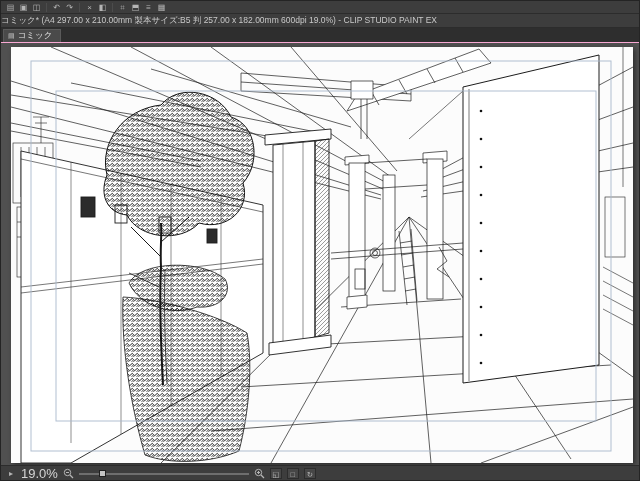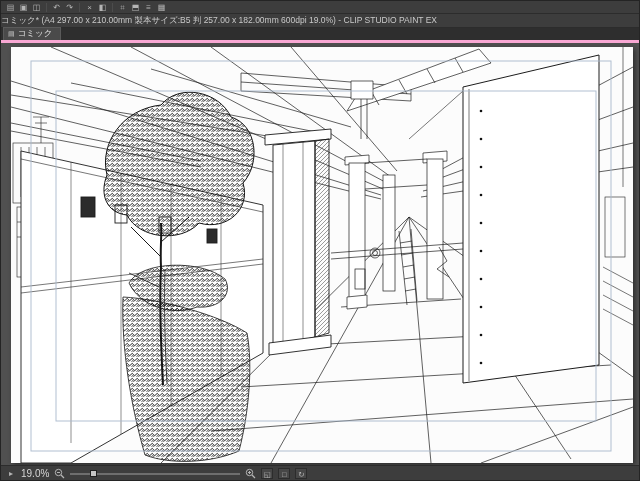--- a/index.html
+++ b/index.html
@@ -18,40 +18,40 @@
              border-right:1px solid #4c4c4c; }
 
   
   .title-bar { position:absolute; top:13px; left:0; right:0; height:14px;
                background:#3d3d3d; border-bottom:1px solid #2c2c2c;
                display:flex; align-items:center; justify-content:flex-start; }
   .title-text { font-size:8.5px; color:#c9c9c9; white-space:nowrap; }
 
   
   .tab-bar { position:absolute; top:27px; left:0; right:0; height:15px;
-             background:#2e2e2e; border-bottom:3px solid #f9a8d4;
+             background:#2e2e2e; border-bottom:1px solid #f9a8d4;
              display:flex; align-items:flex-end; }
   .tab { height:13px; background:#4a4a4a; border:1px solid #5a5a5a; border-bottom:none;
          margin-left:2px; padding:0 8px 0 4px; display:flex; align-items:center; gap:3px; }
   .tab-icon { font-size:7px; color:#bbb; }
   .tab-label { font-size:8.5px; color:#e2e2e2; }
 
   
   .canvas-area { position:absolute; top:42px; left:0; right:0; bottom:15px;
                  background:#505050; overflow:hidden; }
   .page { position:absolute; left:10px; top:4px; width:622px; height:416px;
           background:#fcfcfc; box-shadow:2px 2px 5px rgba(0,0,0,0.45); }
   .page svg { display:block; width:100%; height:100%; }
 
   
   .status-bar { position:absolute; left:0; right:0; bottom:0; height:15px;
                 background:#3d3d3d; border-top:1px solid #2c2c2c;
                 display:flex; align-items:center; gap:5px; padding-left:5px; }
   .st-icon { font-size:8px; color:#b5b5b5; width:10px; text-align:center; }
-  .zoom-value { font-size:10px; color:#d5d5d5; }
+  .zoom-value { font-size:13px; color:#d5d5d5; }
   .zoom-slider { position:relative; width:170px; height:9px; }
   .zoom-track { position:absolute; top:4px; left:0; right:0; height:2px; background:#6e6e6e; }
   .zoom-thumb { position:absolute; top:1px; left:20px; width:7px; height:7px;
                 background:#c4c4c4; border:1px solid #1f1f1f; }
   .st-btn { width:12px; height:11px; font-size:7.5px; line-height:11px; text-align:center;
             color:#b5b5b5; background:#474747; border:1px solid #2c2c2c; }
   .mag { display:block; }
 </style>
 </head>
 <body>

